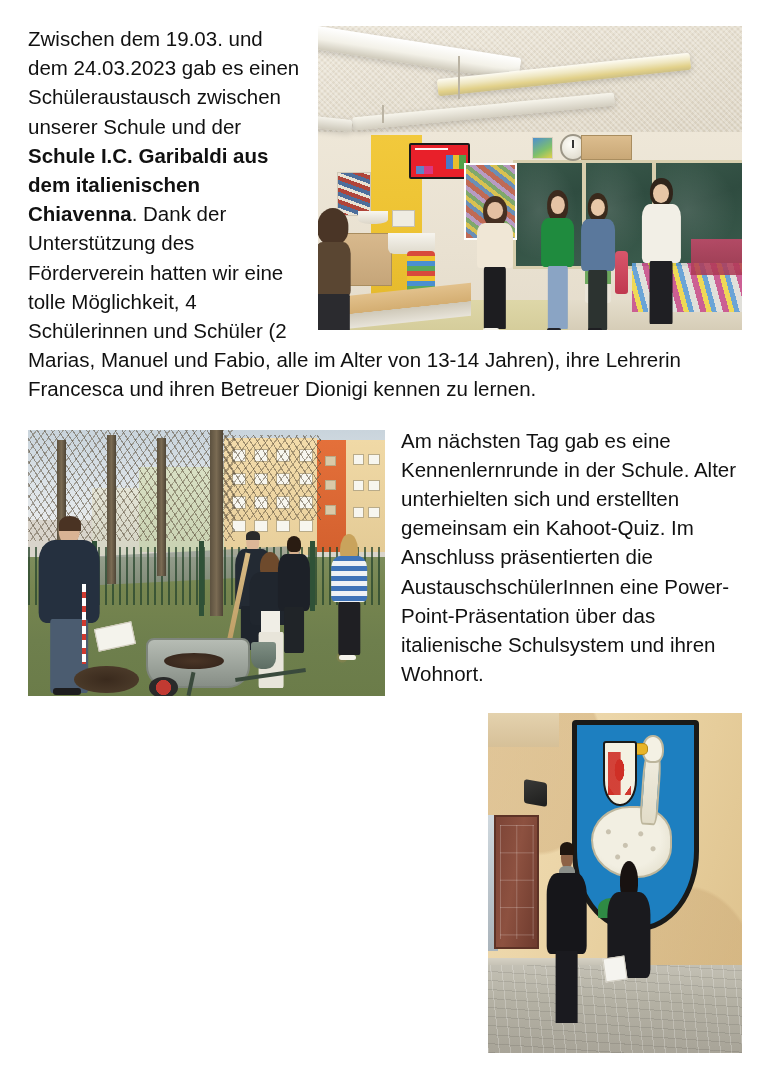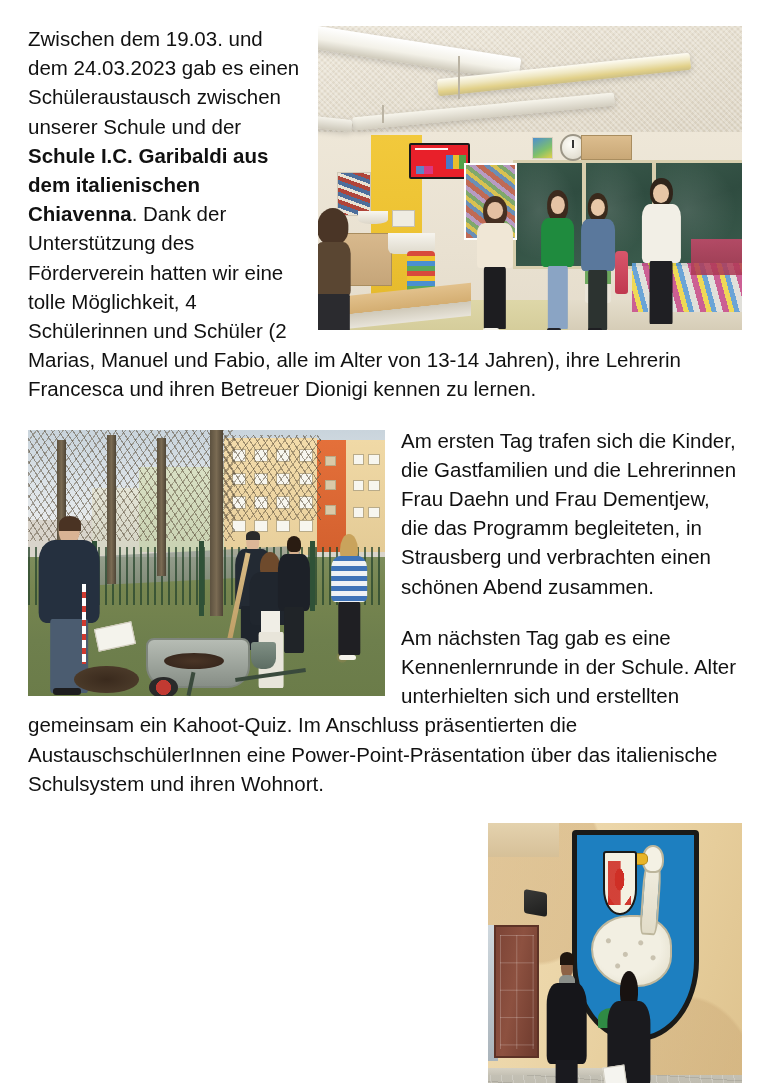--- a/index.html
+++ b/index.html
@@ -637,21 +637,20 @@
         <div class="pl-spade-handle"></div>
         <div class="pl-spade-blade"></div>
         <div class="pl-barrow-body"></div>
         <div class="pl-barrow-soil"></div>
         <div class="pl-handle" style="left:58%;bottom:7%;width:20%;height:4px;transform:rotate(-8deg);"></div>
         <div class="pl-handle" style="left:45%;bottom:0%;width:4px;height:9%;transform:rotate(12deg);"></div>
         <div class="pl-wheel"></div>
       </div>
     </div>
 
-    <p>Am ersten Tag trafen sich die Kinder, die Gastfamilien und die Lehrerinnen Frau Daehn und Frau Dementjew, die das Programm begleiteten, in Strausberg und verbrachten einen schönen Abend zusammen.</p>
 
     <p class="tight">Am nächsten Tag gab es eine Kennenlernrunde in der Schule. Alter unterhielten sich und erstellten gemeinsam ein Kahoot-Quiz. Im Anschluss präsentierten die AustauschschülerInnen eine Power-Point-Präsentation über das italienische Schulsystem und ihren Wohnort.</p>
 
     <div class="photo photo-mural">
       <div class="ph-inner">
         <div class="mu-wall"></div>
         <div class="mu-ceiling"></div>
         <div class="mu-lamp"></div>
         <div class="mu-doorway"></div>
         <div class="mu-door">

